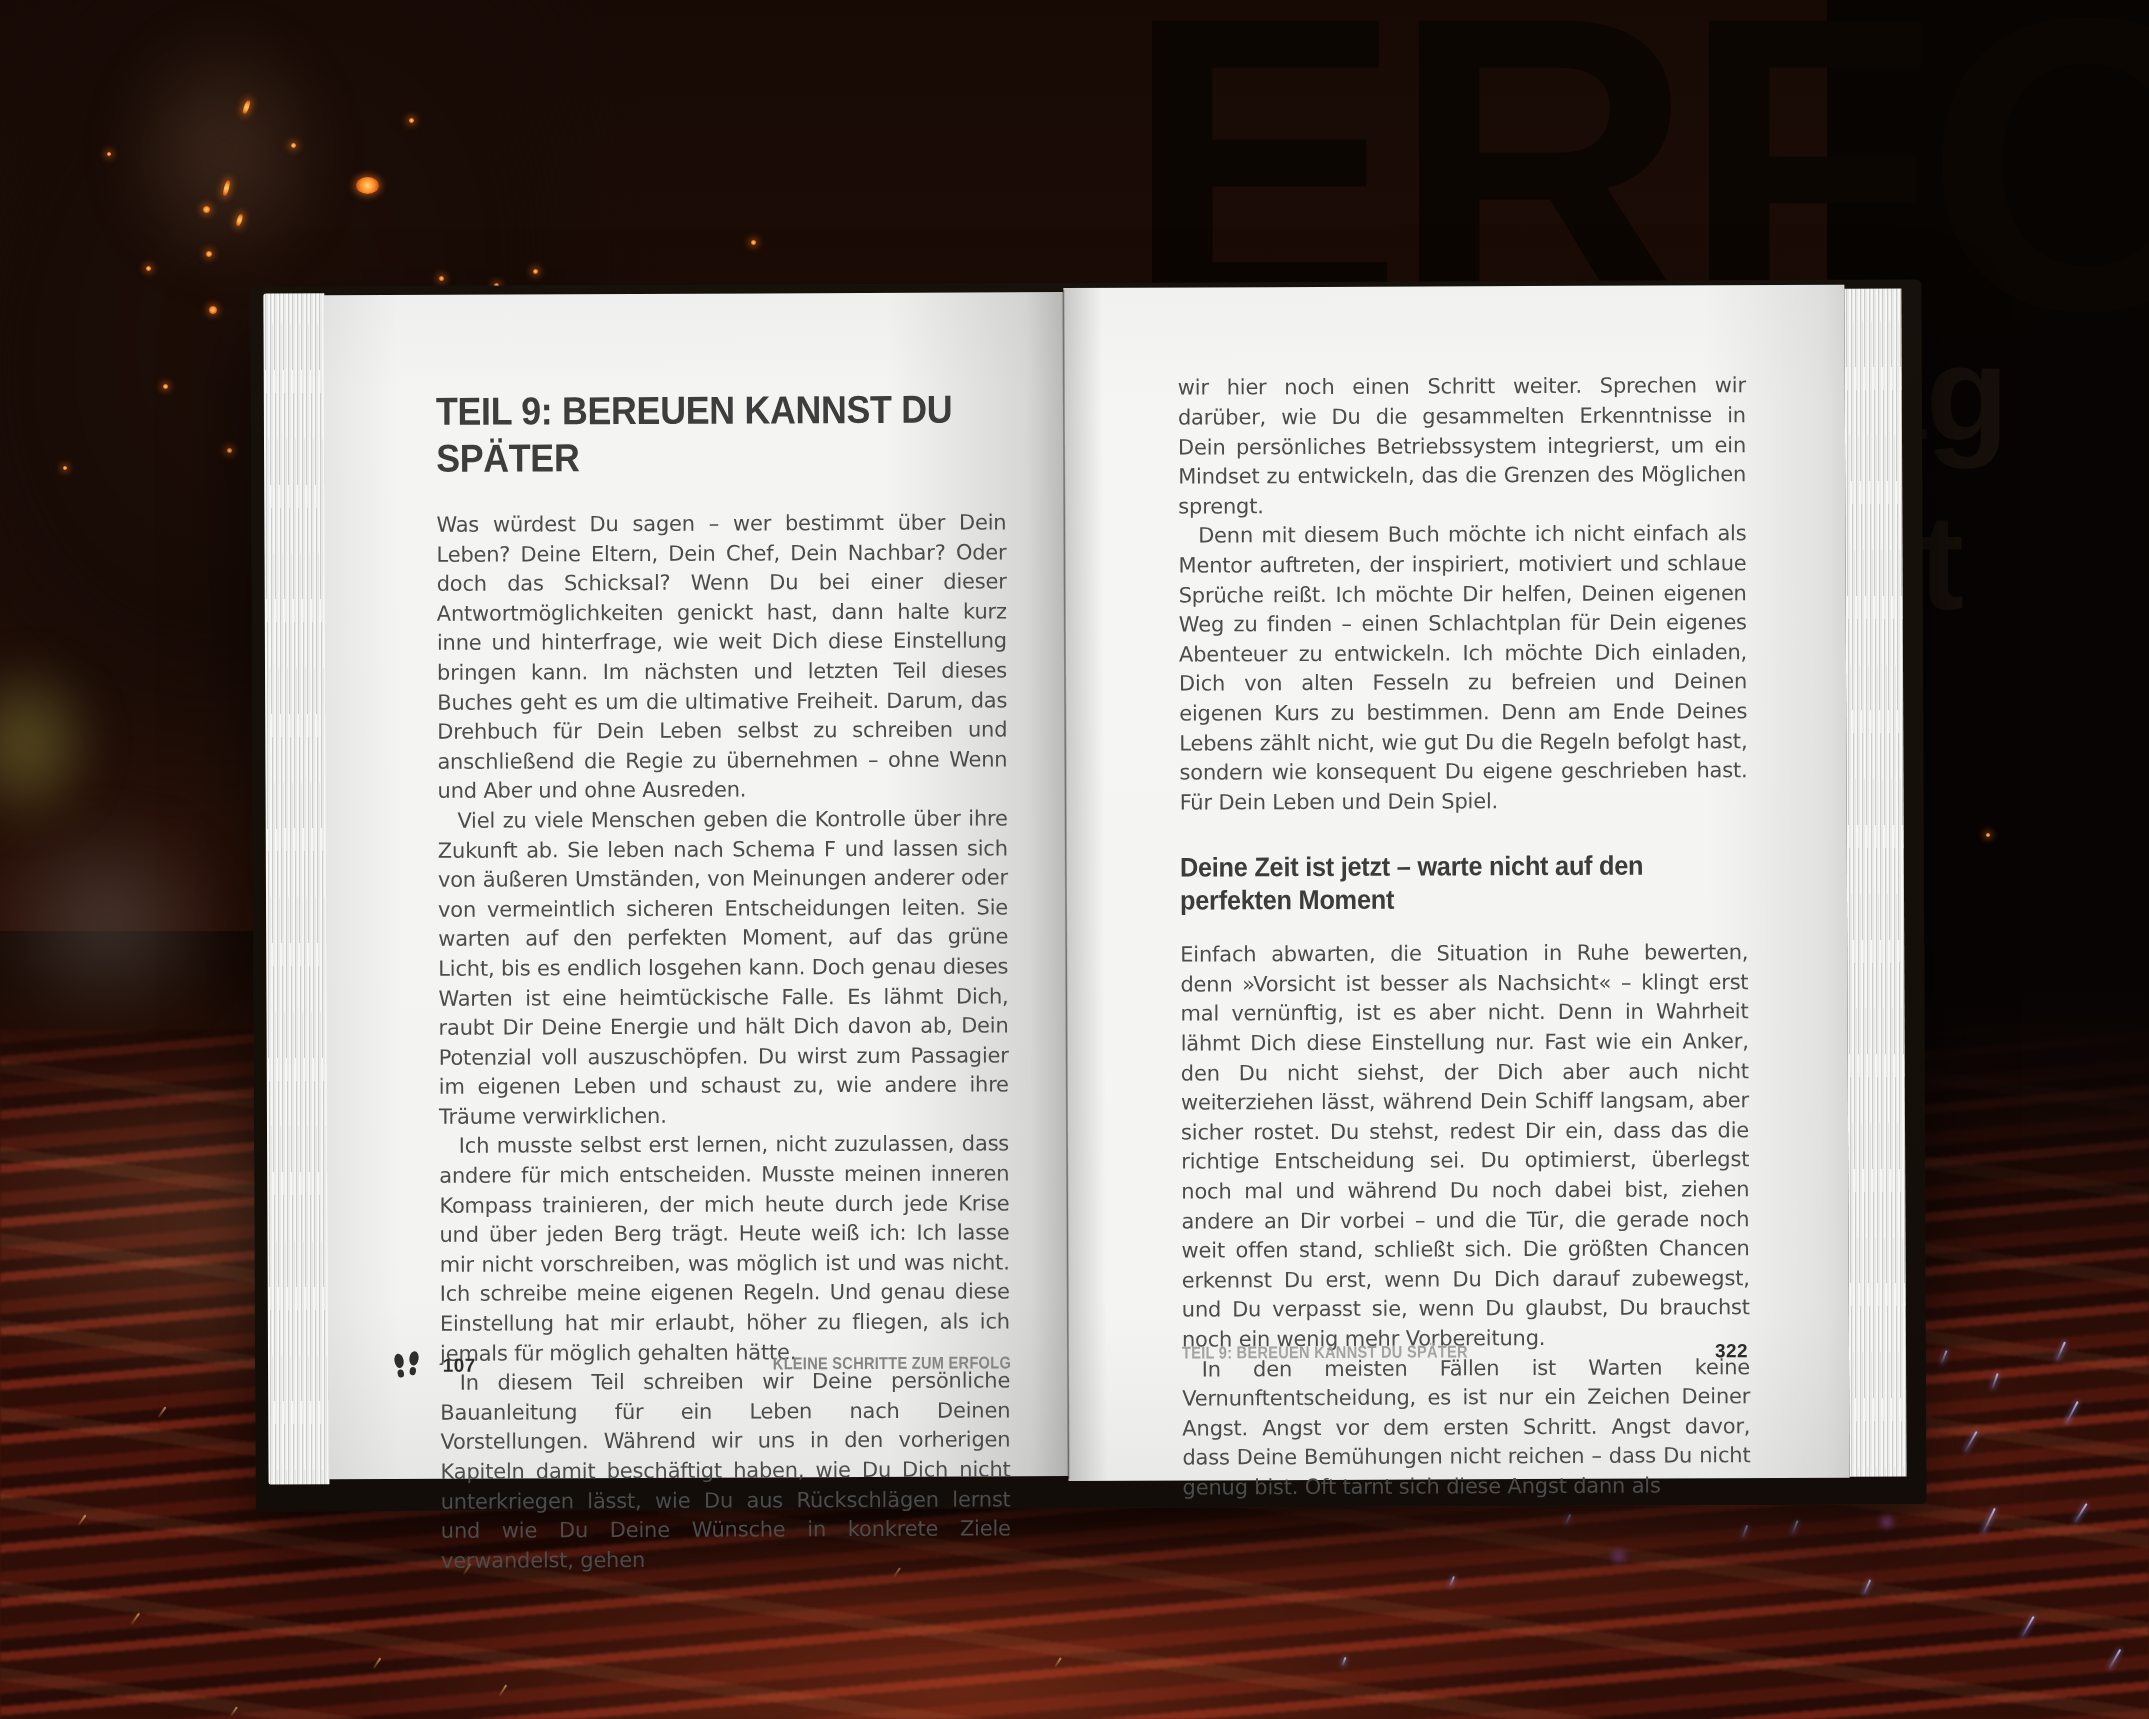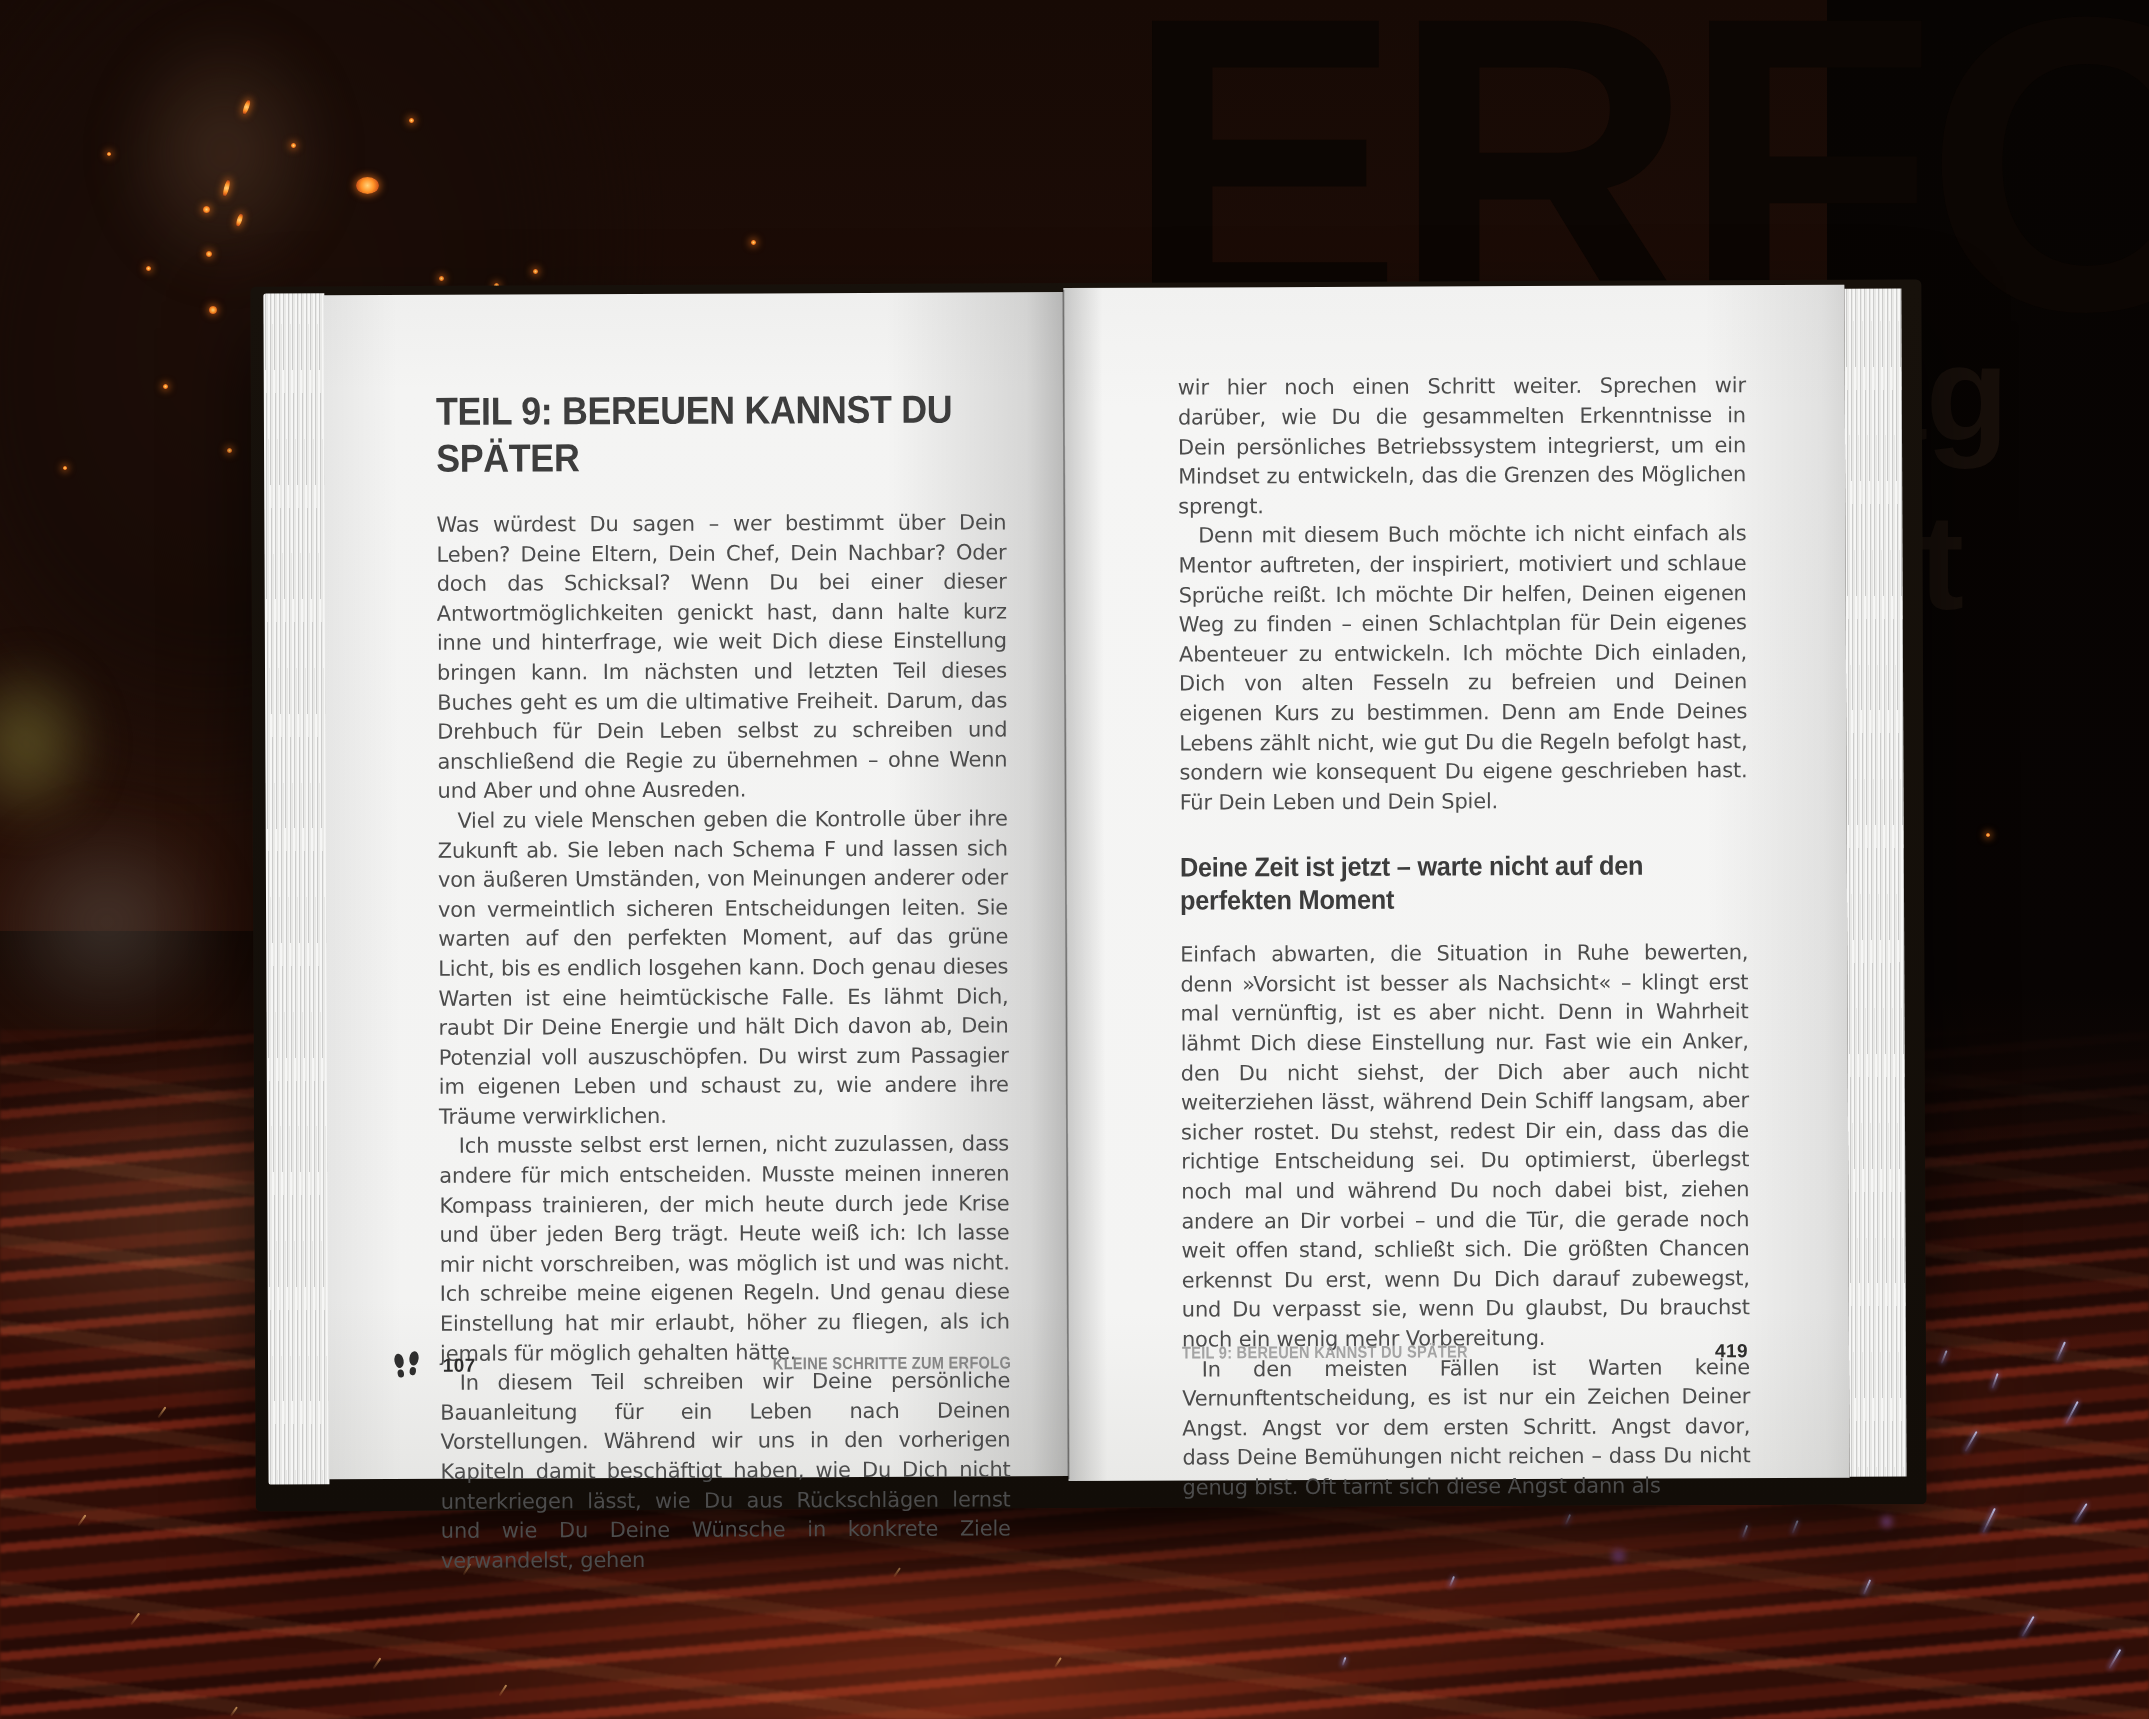--- a/index.html
+++ b/index.html
@@ -199,19 +199,19 @@
   <div class="page page-right">
     <div class="content content-right">
       <p class="para" lang="de">wir hier noch einen Schritt weiter. Sprechen wir darüber, wie Du die gesammelten Erkenntnisse in Dein persönliches Betriebssystem integrierst, um ein Mindset zu entwickeln, das die Grenzen des Möglichen sprengt.</p>
       <p class="para indent" lang="de">Denn mit diesem Buch möchte ich nicht einfach als Mentor auftreten, der inspiriert, motiviert und schlaue Sprüche reißt. Ich möchte Dir helfen, Deinen eigenen Weg zu finden – einen Schlachtplan für Dein eigenes Abenteuer zu entwickeln. Ich möchte Dich einladen, Dich von alten Fesseln zu befreien und Deinen eigenen Kurs zu bestimmen. Denn am Ende Deines Lebens zählt nicht, wie gut Du die Regeln befolgt hast, sondern wie konsequent Du eigene geschrieben hast. Für Dein Leben und Dein Spiel.</p>
       <h2 class="sub-heading">Deine Zeit ist jetzt – warte nicht auf den perfekten Moment</h2>
       <p class="para" lang="de">Einfach abwarten, die Situation in Ruhe bewerten, denn »Vorsicht ist besser als Nachsicht« – klingt erst mal vernünftig, ist es aber nicht. Denn in Wahrheit lähmt Dich diese Einstellung nur. Fast wie ein Anker, den Du nicht siehst, der Dich aber auch nicht weiterziehen lässt, während Dein Schiff langsam, aber sicher rostet. Du stehst, redest Dir ein, dass das die richtige Entscheidung sei. Du optimierst, überlegst noch mal und während Du noch dabei bist, ziehen andere an Dir vorbei – und die Tür, die gerade noch weit offen stand, schließt sich. Die größten Chancen erkennst Du erst, wenn Du Dich darauf zubewegst, und Du verpasst sie, wenn Du glaubst, Du brauchst noch ein wenig mehr Vorbereitung.</p>
       <p class="para indent" lang="de">In den meisten Fällen ist Warten keine Vernunftentscheidung, es ist nur ein Zeichen Deiner Angst. Angst vor dem ersten Schritt. Angst davor, dass Deine Bemühungen nicht reichen – dass Du nicht genug bist. Oft tarnt sich diese Angst dann als</p>
     </div>
     <div class="footer footer-right">
       <span class="running-title right-page">TEIL 9: BEREUEN KANNST DU SPÄTER</span>
-      <span class="page-number spacer">419</span>
+      <span class="page-number spacer">322</span>
     </div>
   </div>
 
   <div class="gutter-line"></div>
 </div>
 
 
 </body></html>

